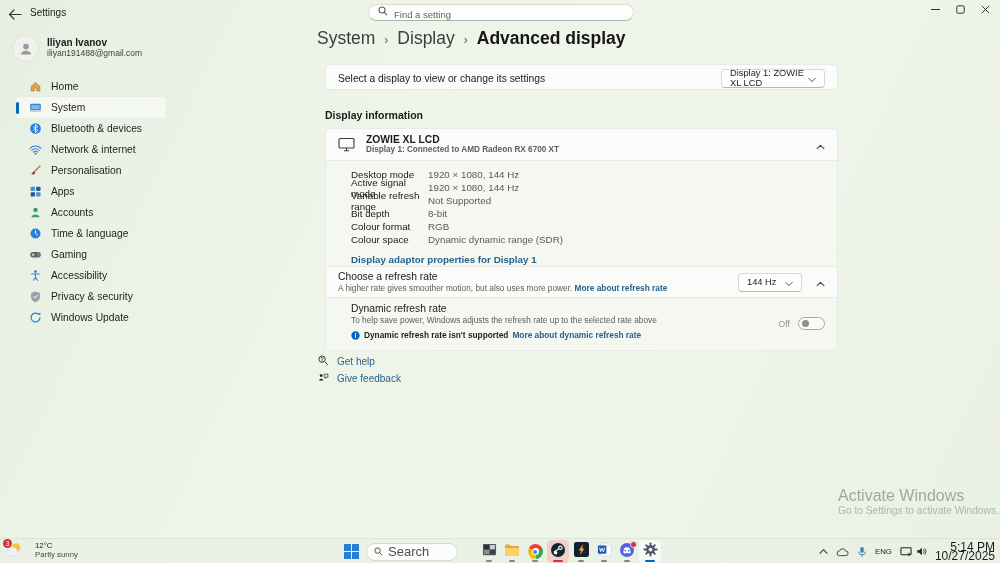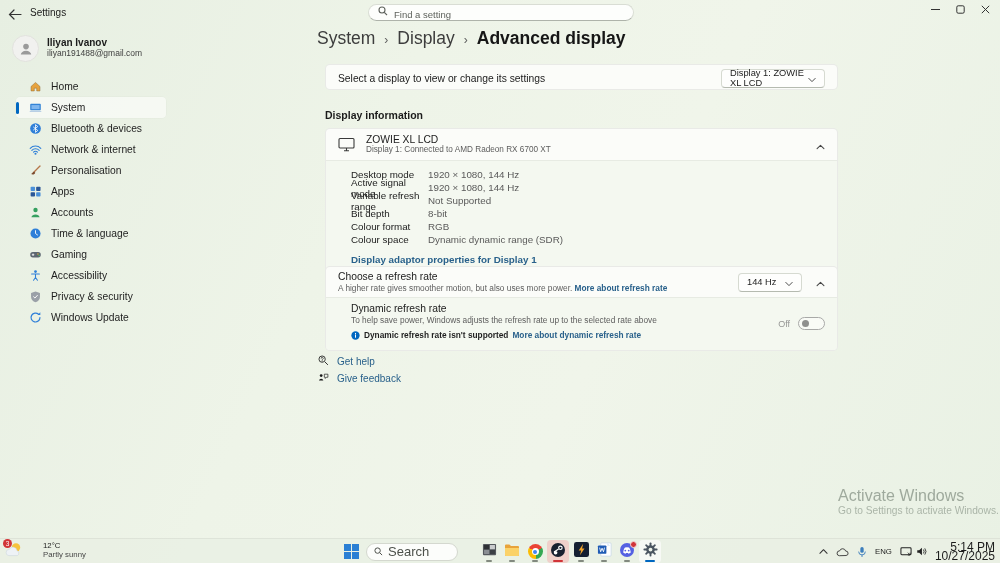--- a/index.html
+++ b/index.html
@@ -40,21 +40,21 @@
 
   .card { position:absolute; left:325px; width:513px; background:#fbfcf9;
     border:1px solid rgba(0,0,0,0.07); border-radius:5px; overflow:hidden; }
   .cardrow { display:flex; align-items:center; justify-content:space-between; padding:0 12px; }
   .seclabel { position:absolute; left:325px; top:109px; font-size:10.5px; font-weight:700; }
 
   .drop { background:#fefefd; border:1px solid #d6dad1; border-bottom-color:#b5bab0; border-radius:4px;
     height:19px; display:flex; align-items:center; justify-content:space-between; padding:0 8px; cursor:pointer; }
   .drop .v { font-size:9.3px; }
 
-  .dcard-head { height:31px; display:flex; align-items:center; padding:0 12px; }
+  .dcard-head { height:31px; display:flex; align-items:center; padding:0 12px;font-weight:bold; }
   .dtitle { font-size:10.3px; line-height:11px; }
   .dsub { font-size:8.2px; color:#5d5d5d; line-height:10px; }
   .dinner { background:rgba(242,246,238,0.8); border-top:1px solid rgba(0,0,0,0.05); padding:7px 12px 7px 25px; }
   .drow { display:flex; height:13px; align-items:center; }
   .drow .k { width:77px; font-size:9.8px; color:#222; }
   .drow .v { font-size:9.8px; color:#5a5a5a; }
   .alink { font-size:9.8px; color:var(--link,#29618b); cursor:pointer; }
   .blink { color:var(--link,#29618b); font-weight:600; cursor:pointer; }
 
   .rr-head { height:30px; display:flex; align-items:center; justify-content:space-between; padding:0 12px; }
@@ -71,21 +71,21 @@
 
   .helprow { position:absolute; left:318px; display:flex; align-items:center; gap:8px; cursor:pointer; }
   .helprow .t { font-size:10px; color:var(--link,#29618b); }
 
   .wm1 { position:absolute; left:838px; top:487px; font-size:16px; color:rgba(112,124,112,0.62); }
   .wm2 { position:absolute; left:838px; top:505px; font-size:10.2px; color:rgba(112,124,112,0.52); }
 
   
   .taskbar { position:absolute; left:0; top:538px; width:1000px; height:25px;
     background:rgba(233,240,228,0.92); border-top:1px solid rgba(0,0,0,0.05); }
-  .weather { position:absolute; left:5px; top:2px; display:flex; align-items:center; gap:20px; cursor:pointer; }
+  .weather { position:absolute; left:5px; top:2px; display:flex; align-items:center; gap:12px; cursor:pointer; }
   .weather .wtxt div:first-child { font-size:7.8px; color:#1c1c1c; }
   .weather .wtxt div:last-child { font-size:7.8px; color:#474747; }
   .wicon { position:relative; width:18px; height:18px; }
   .wbadge { position:absolute; left:-2px; top:-2px; width:9px; height:9px; border-radius:50%;
     background:#d13438; color:#fff; font-size:6.5px; display:flex; align-items:center; justify-content:center; }
   .startbtn { position:absolute; left:343px; top:4px; width:17px; height:17px; cursor:pointer; }
   .tb-search { position:absolute; left:366px; top:3.5px; width:92px; height:18px; border-radius:9px;
     background:#fcfdfb; border:1px solid #d4d8cf; display:flex; align-items:center; gap:5px; padding-left:7px; cursor:pointer; }
   .tb-search span { font-size:13px; color:#4c504a; }
   .slots { position:absolute; left:478px; top:1px; display:flex; gap:1px; }

